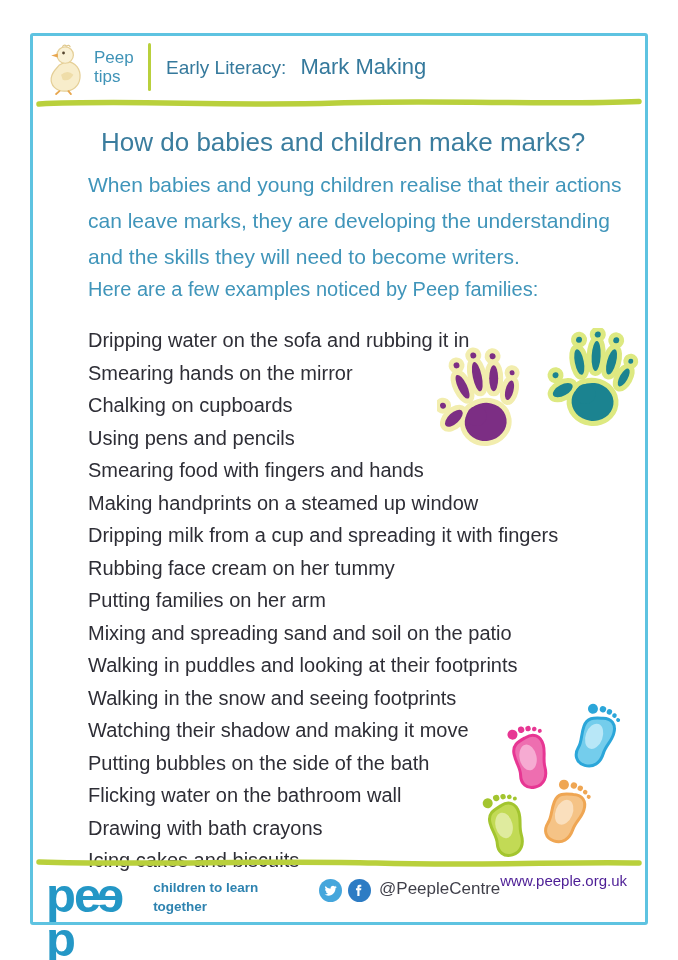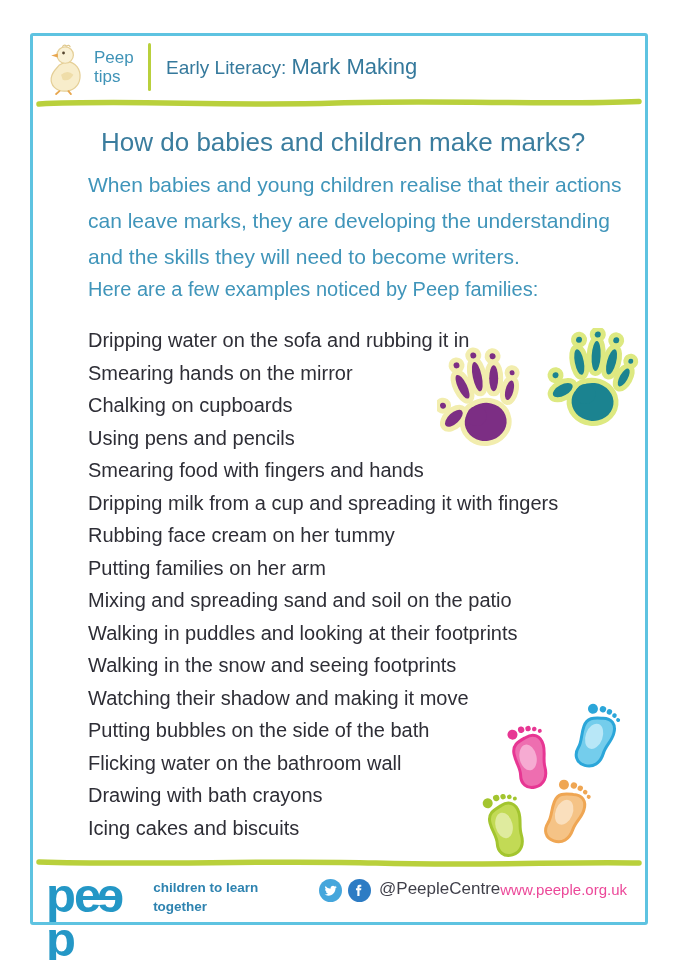--- a/index.html
+++ b/index.html
@@ -15,21 +15,21 @@
   
   .header{display:flex;align-items:center;height:62px;padding-left:10px;}
   .duck{margin-top:4px;}
   .peep-tips{
     color:#3f93b7;font-size:17px;line-height:1.12;margin-left:5px;width:46px;
   }
   .header-divider{
     width:3px;height:48px;background:#b9d03c;border-radius:2px;margin:0 15px 0 8px;
   }
   .header-title{color:#35799c;font-size:19px;white-space:nowrap;}
-  .header-title .title-strong{font-size:22px;margin-left:5px;}
+  .header-title .title-strong{font-size:22px;margin-left:14px;}
   .wavy{display:block;margin:0 3px;}
   
   .content{padding:19px 26px 0 55px;}
   .heading{
     color:#3b7d9e;font-size:26px;font-weight:400;margin:0 0 9px 13px;white-space:nowrap;
   }
   .intro{
     color:#4095ba;font-size:21px;line-height:36px;margin:0 0 3px 0;width:552px;
   }
   .examples-label{color:#4095ba;font-size:20px;margin:0 0 23px 0;white-space:nowrap;}
@@ -53,21 +53,21 @@
     margin:7px 0 0 17px;
   }
   .social{display:flex;align-items:flex-start;margin:7px 0 0 28px;}
   .social-icon{
     width:23px;height:23px;border-radius:50%;display:flex;align-items:center;
     justify-content:center;margin-right:6px;
   }
   .twitter{background:#45a6dc;}
   .facebook{background:#2d7cc4;}
   .handle{font-size:17px;color:#3f3f49;margin-left:2px;}
-  .website{margin-left:auto;margin-top:9px;font-size:15px;color:#ec4899;}
+  .website{margin-left:auto;font-size:15px;color:#4c1d95;}
 </style>
 </head>
 <body>
 
 <div class="page">
 
   <div class="header">
     <svg class="duck" width="46" height="52" viewBox="0 0 56 62">
       <path d="M28 22 C40 22 46 32 45 42 C44 52 36 58 26 58 C16 58 9 51 10 42 C11 34 17 30 20 26 Z" fill="#f8edcb" stroke="#e5cf97" stroke-width="1.5"></path>
       <circle cx="27" cy="14" r="10" fill="#f9f1d6" stroke="#e5cf97" stroke-width="1.5"></circle>
@@ -94,20 +94,21 @@
   <div class="content">
     <h1 class="heading">How do babies and children make marks?</h1>
     <p class="intro">When babies and young children realise that their actions can leave marks, they are developing the understanding and the skills they will need to become writers.</p>
     <p class="examples-label">Here are a few examples noticed by Peep families:</p>
     <ul class="examples">
         <li>Dripping water on the sofa and rubbing it in</li>
         <li>Smearing hands on the mirror</li>
         <li>Chalking on cupboards</li>
         <li>Using pens and pencils</li>
         <li>Smearing food with fingers and hands</li>
+        <li>Making handprints on a steamed up window</li>
         <li>Dripping milk from a cup and spreading it with fingers</li>
         <li>Rubbing face cream on her tummy</li>
         <li>Putting families on her arm</li>
         <li>Mixing and spreading sand and soil on the patio</li>
         <li>Walking in puddles and looking at their footprints</li>
         <li>Walking in the snow and seeing footprints</li>
         <li>Watching their shadow and making it move</li>
         <li>Putting bubbles on the side of the bath</li>
         <li>Flicking water on the bathroom wall</li>
         <li>Drawing with bath crayons</li>

